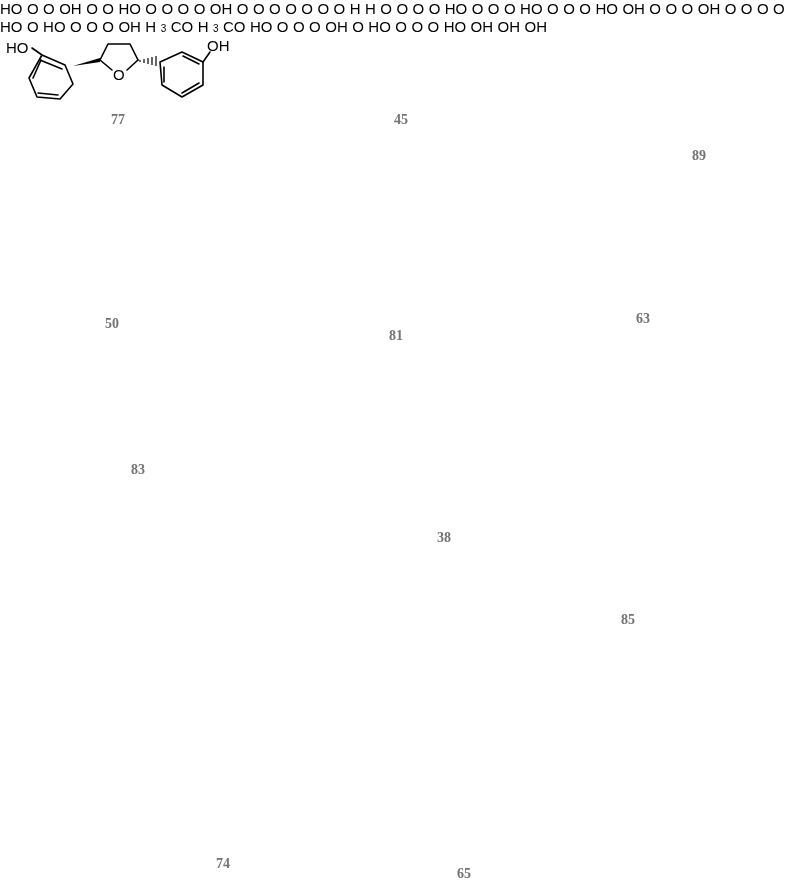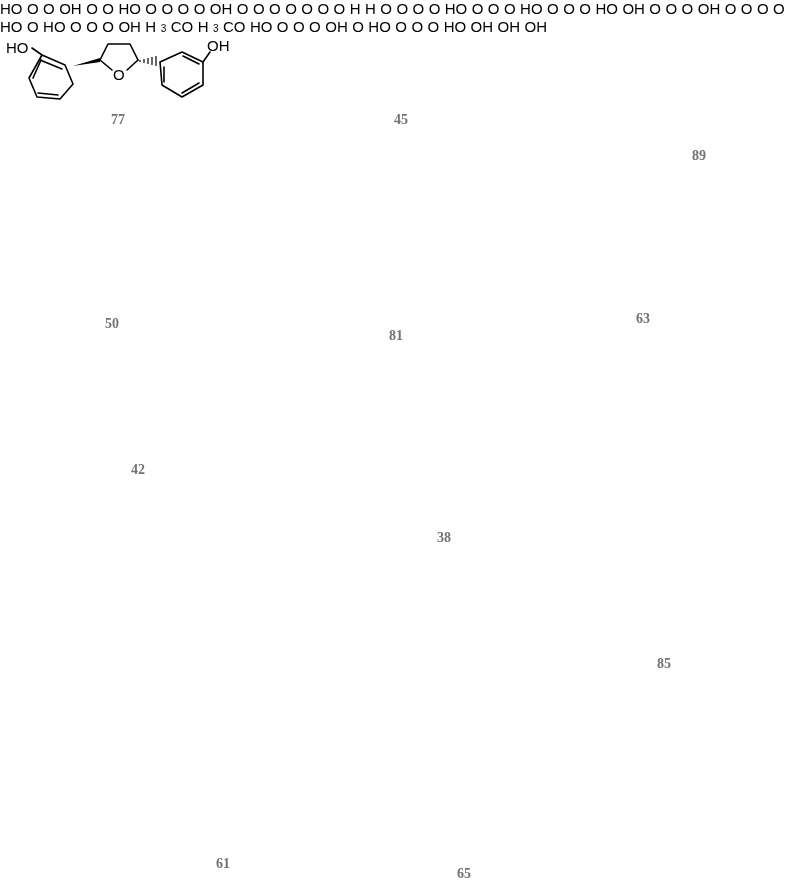--- a/index.html
+++ b/index.html
@@ -521,20 +521,20 @@
   </line></polygon></line></line></line></line></line></line></polygon></line></polygon></line></line></line></line></line></line></polygon></line></line></line></line></line></line></line></line></line></line></line></polygon></line></g>
 
 
 
 <div class="lbl" style="left:118px; top:112px;">77</div>
 <div class="lbl" style="left:401px; top:112px;">45</div>
 <div class="lbl" style="left:699px; top:148px;">89</div>
 <div class="lbl" style="left:112px; top:316px;">50</div>
 <div class="lbl" style="left:396px; top:285px;margin-top:43px;">81</div>
 <div class="lbl" style="left:643px; top:311px;">63</div>
-<div class="lbl" style="left:138px; top:462px;">42</div>
+<div class="lbl" style="left:138px; top:462px;">83</div>
 <div class="lbl" style="left:444px; top:530px;">38</div>
-<div class="lbl" style="left:664px; top:612px;margin-top:44px;">85</div>
-<div class="lbl" style="left:223px; top:856px;">61</div>
+<div class="lbl" style="left:628px; top:612px;">85</div>
+<div class="lbl" style="left:223px; top:856px;">74</div>
 <div class="lbl" style="left:464px; top:866px;">65</div>
 
 
 
 
 </body></html>

